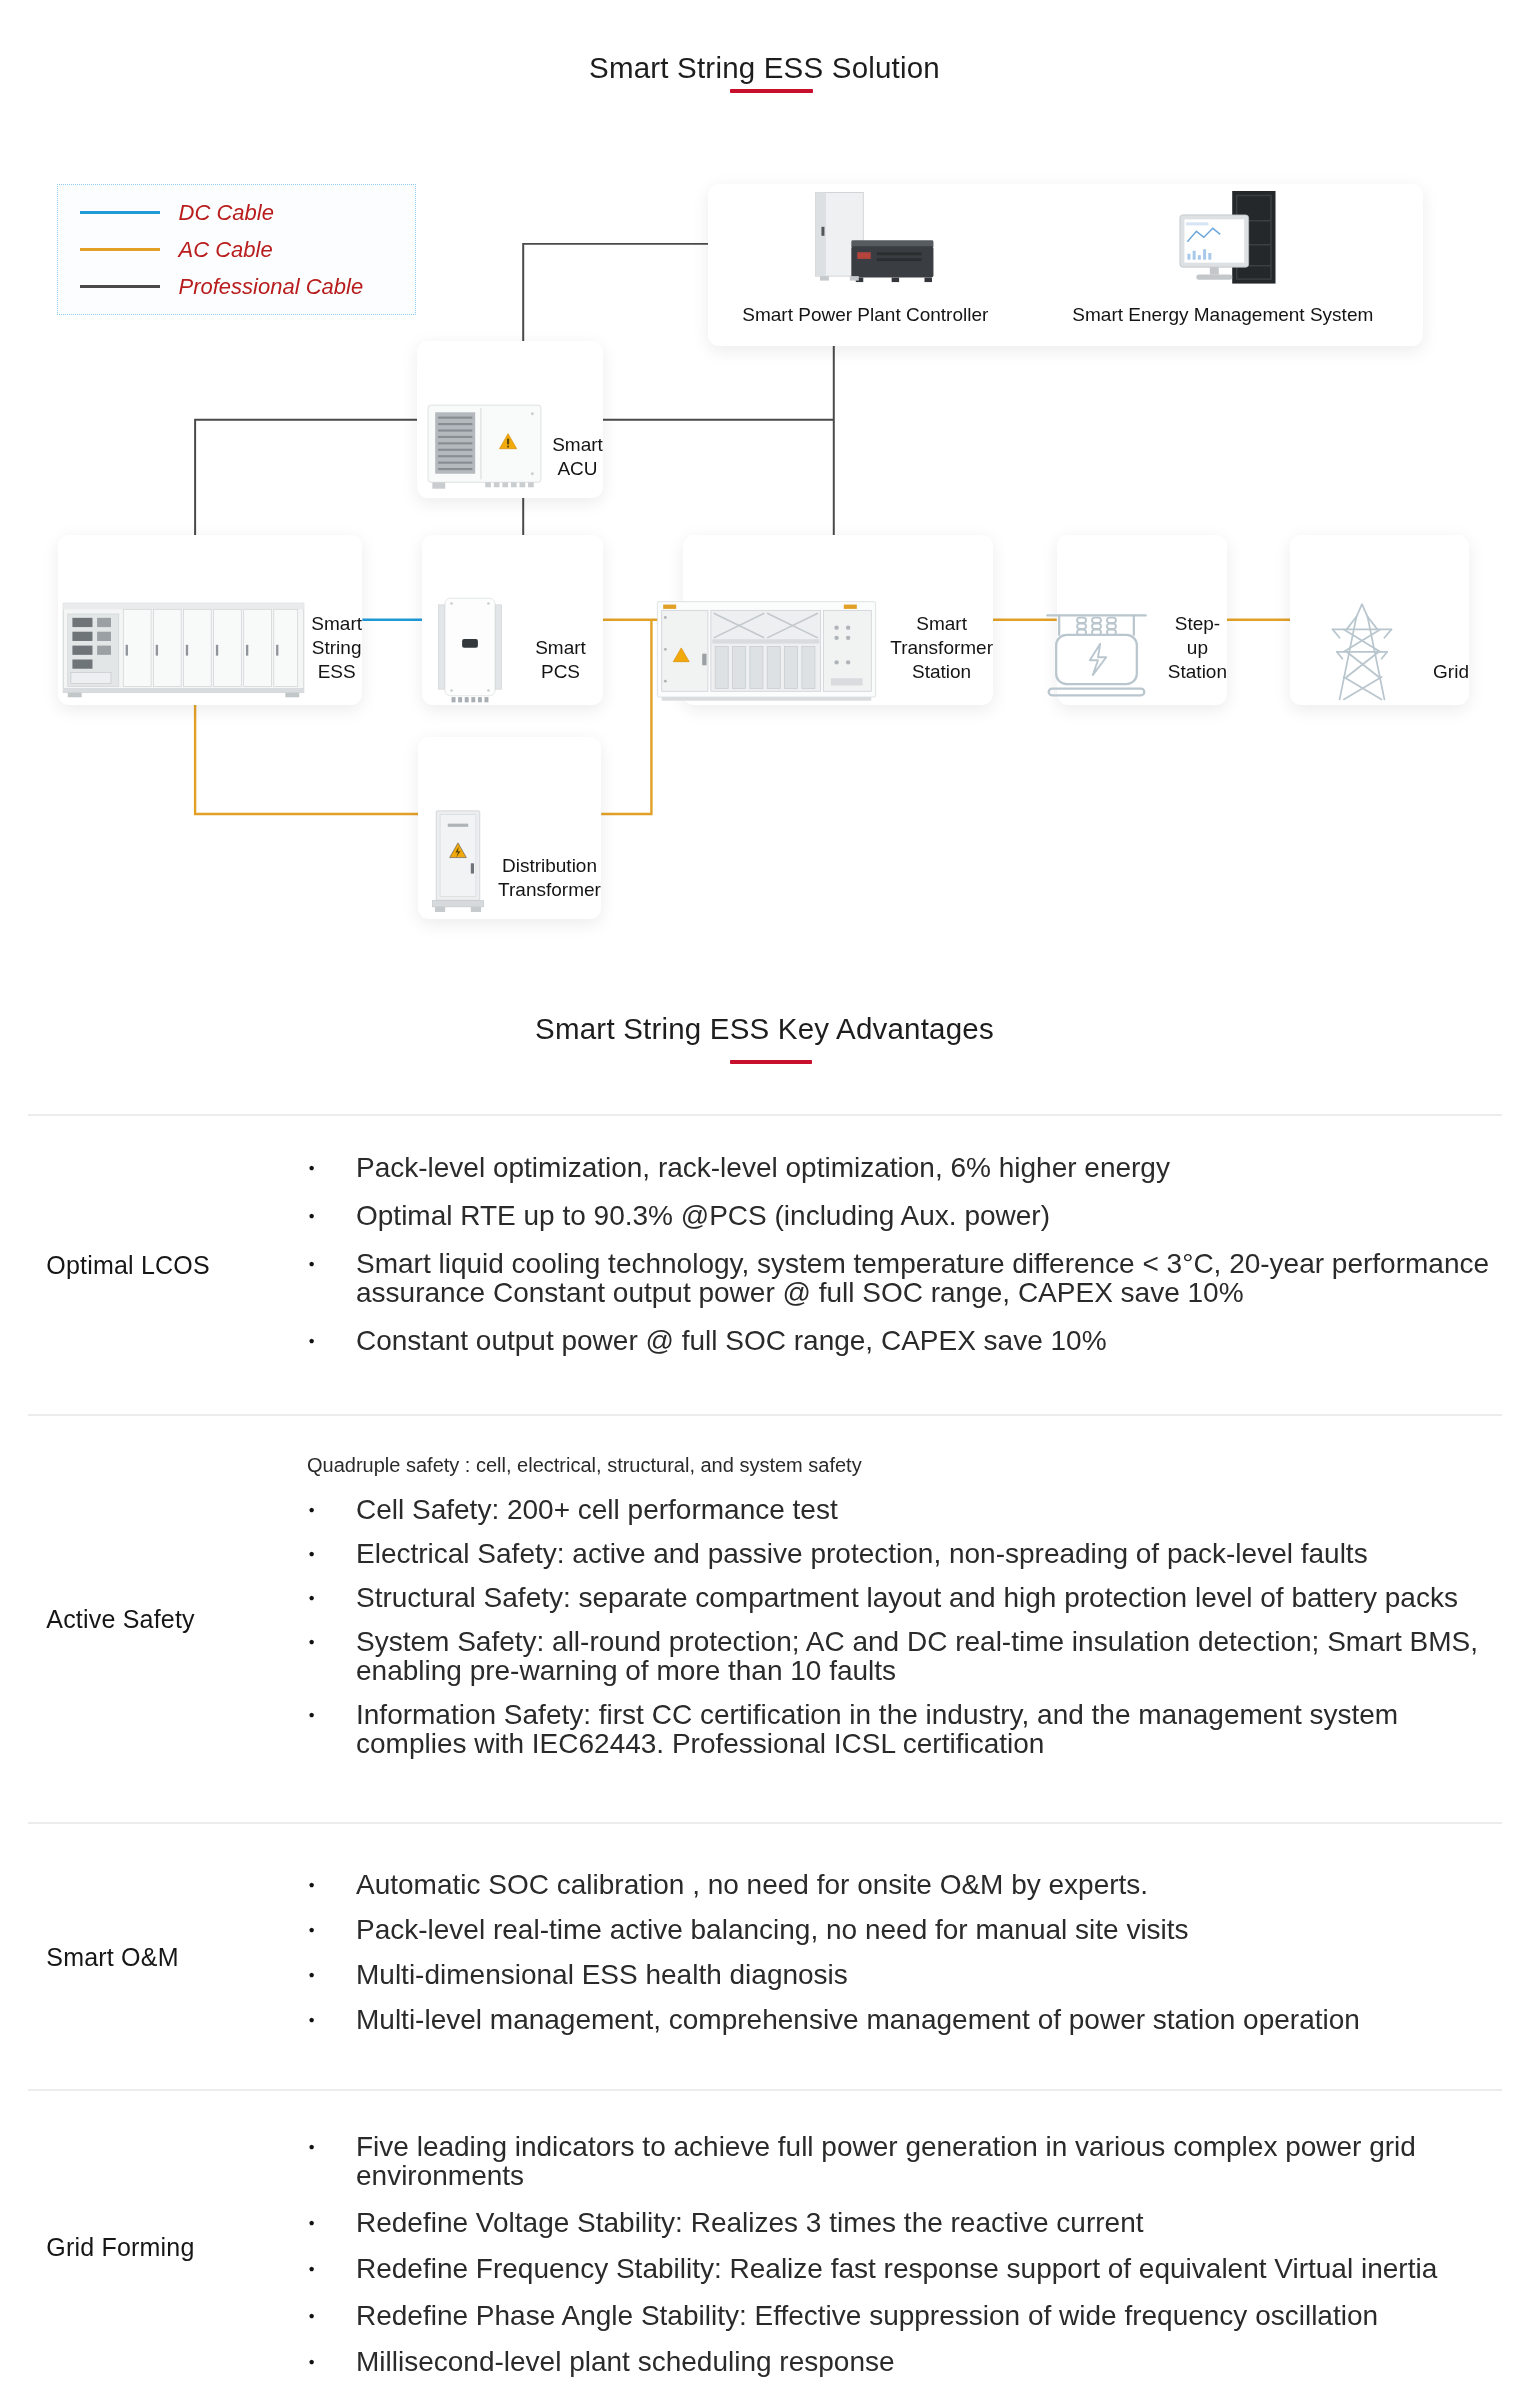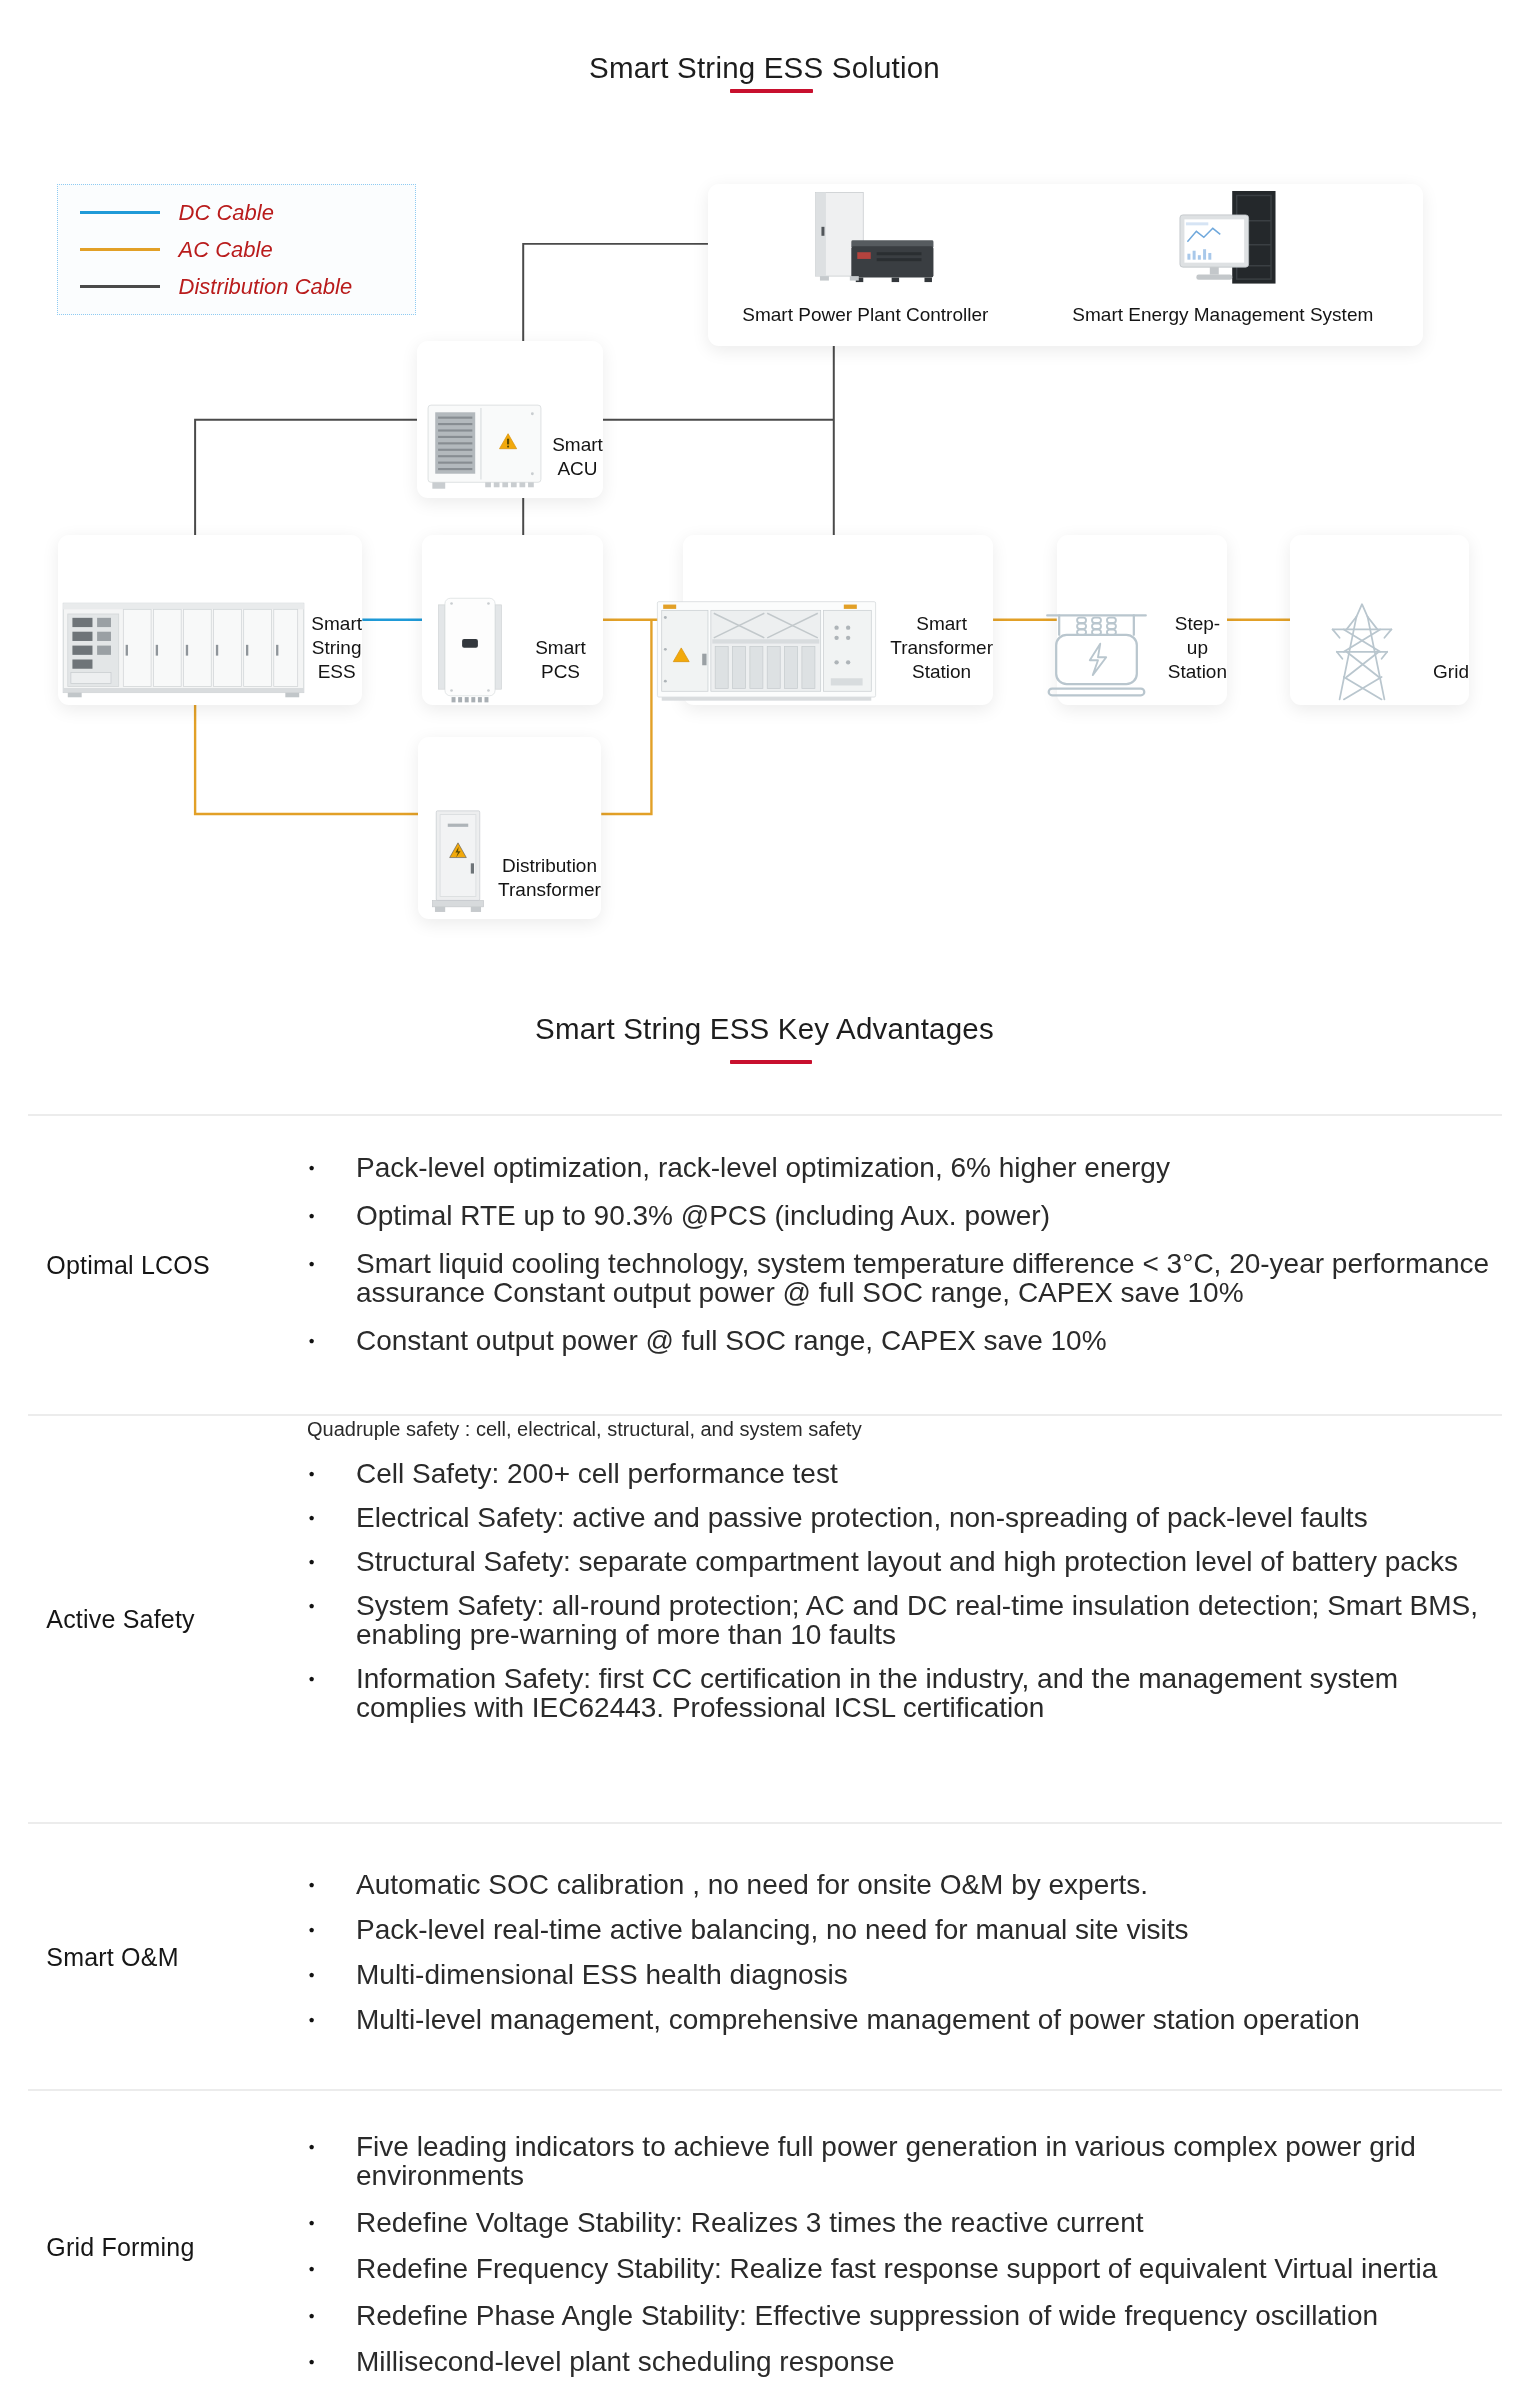--- a/index.html
+++ b/index.html
@@ -65,21 +65,21 @@
 
   .adv-row{position:absolute;left:28px;width:1474px;}
   #row1{top:1116px;height:298px;}
   #row2{top:1415px;height:407px;}
   #row3{top:1824px;height:265px;}
   #row4{top:2091px;height:311px;}
   .adv-label{position:absolute;left:18.3px;top:50%;transform:translateY(-50%);
              font-size:25px;color:#161616;letter-spacing:0.2px;white-space:nowrap;}
   .adv-content{position:absolute;left:279px;right:8px;top:0;}
   #row1 .adv-content{padding-top:37px;}
-  #row2 .adv-content{}
+  #row2 .adv-content{padding-top:36px;}
   #row3 .adv-content{padding-top:46px;}
   #row4 .adv-content{padding-top:41px;}
   .intro-line{font-size:20px;line-height:29px;color:#2a2a2a;margin-bottom:15px;}
   .bullets{list-style:none;margin:0;padding:0;}
   .bullets li{position:relative;padding-left:49px;font-size:28px;line-height:29px;
               color:#2a2a2a;margin-bottom:16.7px;}
   .bullets li::before{content:"●";position:absolute;left:1.6px;top:0;font-size:10.4px;
                       line-height:29px;color:#111;}
   #row1 .bullets li{margin-bottom:19px;}
   #row2 .bullets li{margin-bottom:15px;}
@@ -99,21 +99,21 @@
     <div class="legend-row">
       <div class="legend-line dc"></div>
       <div class="legend-label">DC Cable</div>
     </div>
     <div class="legend-row">
       <div class="legend-line ac"></div>
       <div class="legend-label">AC Cable</div>
     </div>
     <div class="legend-row">
       <div class="legend-line comm"></div>
-      <div class="legend-label">Distribution Cable</div>
+      <div class="legend-label">Professional Cable</div>
     </div>
   </div>
 
   <svg id="wires" width="1529" height="956" viewBox="0 0 1920 1200">
 
     <path class="w-comm" d="M657,428 V306 H889"></path>
     <path class="w-comm" d="M524,527 H245 V672"></path>
     <path class="w-comm" d="M757,527 H1047"></path>
     <path class="w-comm" d="M1047,434 V672"></path>
     <path class="w-comm" d="M657,625 V672"></path>

